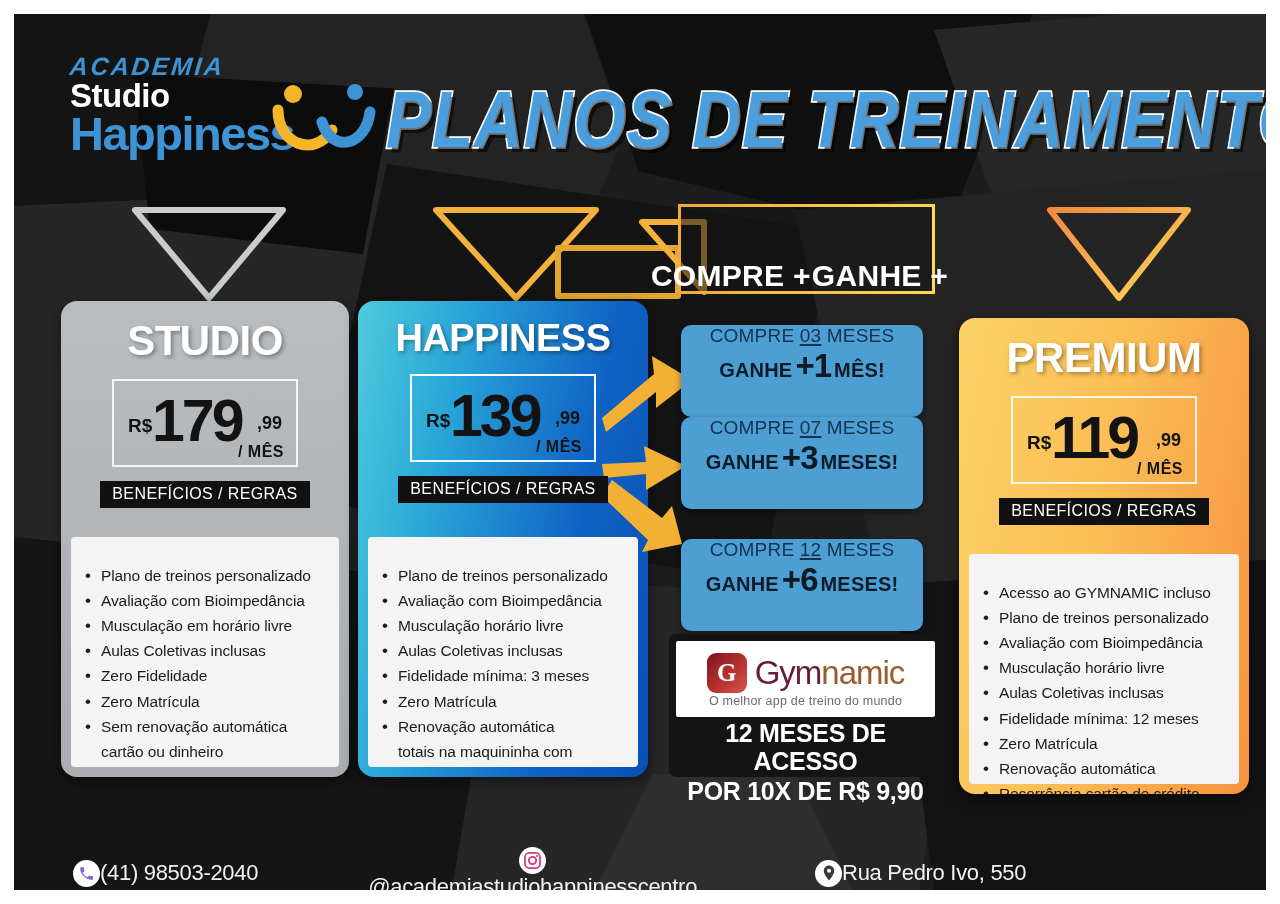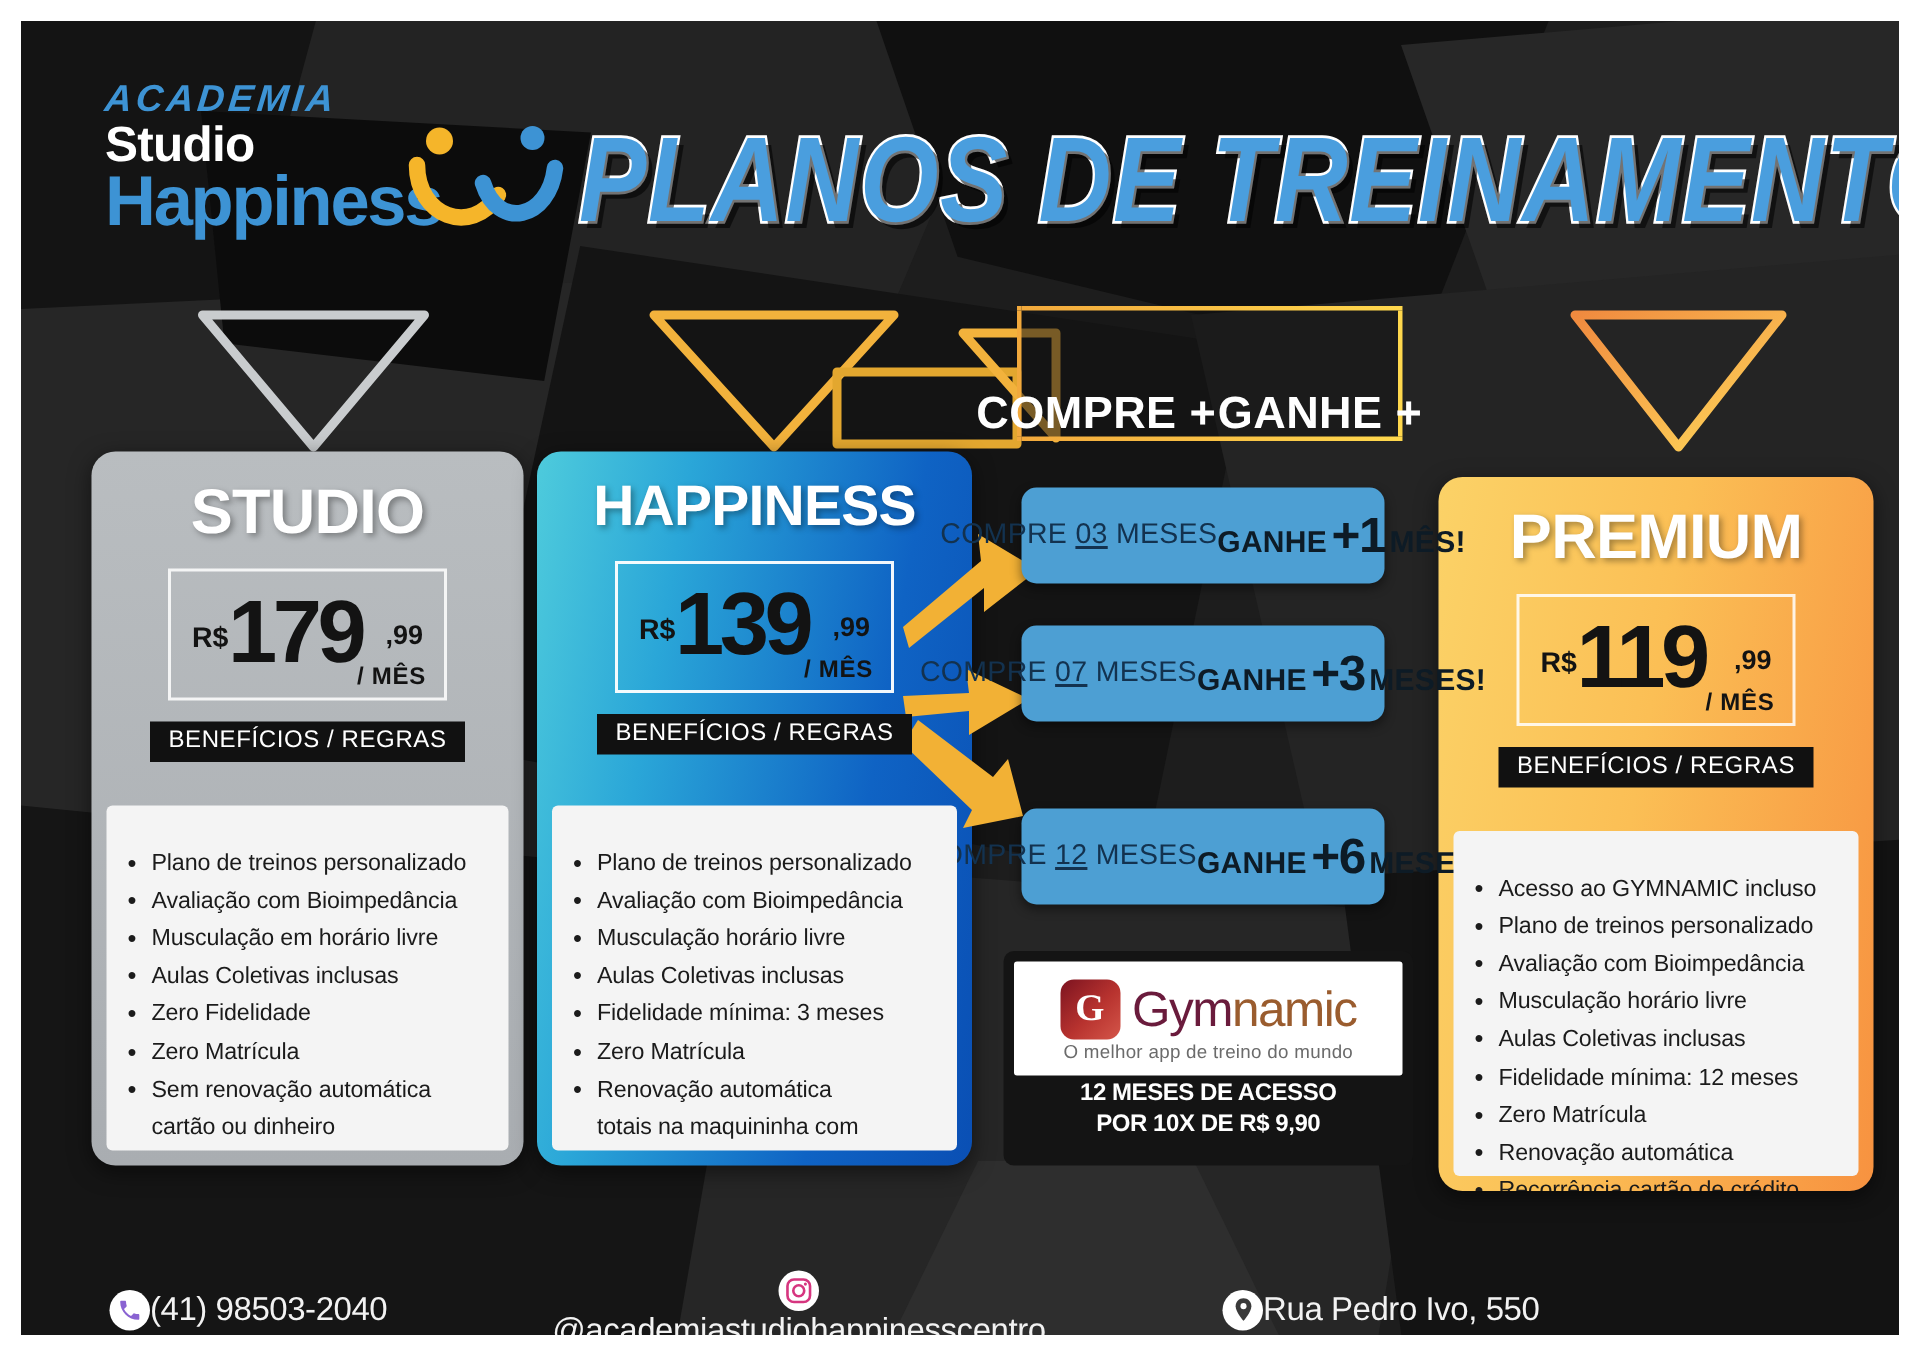--- a/index.html
+++ b/index.html
@@ -169,23 +169,23 @@
   }
   .benefits-panel li::before {
     content:"\2022"; position:absolute; left:4px; top:-1px;
     font-size:17px; color:#1b1b1b;
   }
   .benefits-panel li.cont { padding-left:20px; }
   .benefits-panel li.cont::before { content:""; }
 
   
   .promo {
-    position:absolute; width:242px; height:64px;
+    position:absolute; width:242px; height:92px;
     background:#4d9fd3; border-radius:10px;
-    display:flex; align-items:center; justify-content:center;
+    display:flex; flex-direction:column; align-items:center; justify-content:flex-start;
     box-shadow: 0 3px 7px rgba(0,0,0,0.45);
   }
   .promo-1 { left:667px; top:311px; }
   .promo-2 { left:667px; top:403px; }
   .promo-3 { left:667px; top:525px; }
   .promo-top {
     color:#13324f; font-size:19px; letter-spacing:0.2px; font-weight:400;
     white-space:nowrap;
   }
   .promo-top u { text-decoration-thickness:2px; text-underline-offset:2px; }
@@ -214,21 +214,21 @@
     width:40px; height:40px; border-radius:9px;
     background: linear-gradient(135deg,#7c1320 0%, #b8332f 55%, #d4564a 100%);
     display:flex; align-items:center; justify-content:center;
     color:#ffffff; font-weight:700; font-size:25px; font-family:"Liberation Serif", serif;
   }
   .gym-word { font-size:33px; letter-spacing:-1px; font-weight:400; }
   .gym-word .a { color:#6a1b3c; }
   .gym-word .b { color:#9a5c2e; }
   .gym-sub { font-size:12.5px; color:#6b6b6b; letter-spacing:0.2px; }
   .gym-line {
-    color:#ffffff; font-weight:700; font-size:16px; line-height:1.1;
+    color:#ffffff; font-weight:700; font-size:25px; line-height:1.1;
     text-align:center; letter-spacing:-0.3px; margin-top:3px;
   }
 
   
   .hours {
     position:absolute; left:47px; top:781px; width:1188px; height:49px;
     background:#f2f2f2; padding:5px 10px 0 12px;
   }
   .hours div {
     color:#101010; font-size:15.5px; line-height:1.34;

